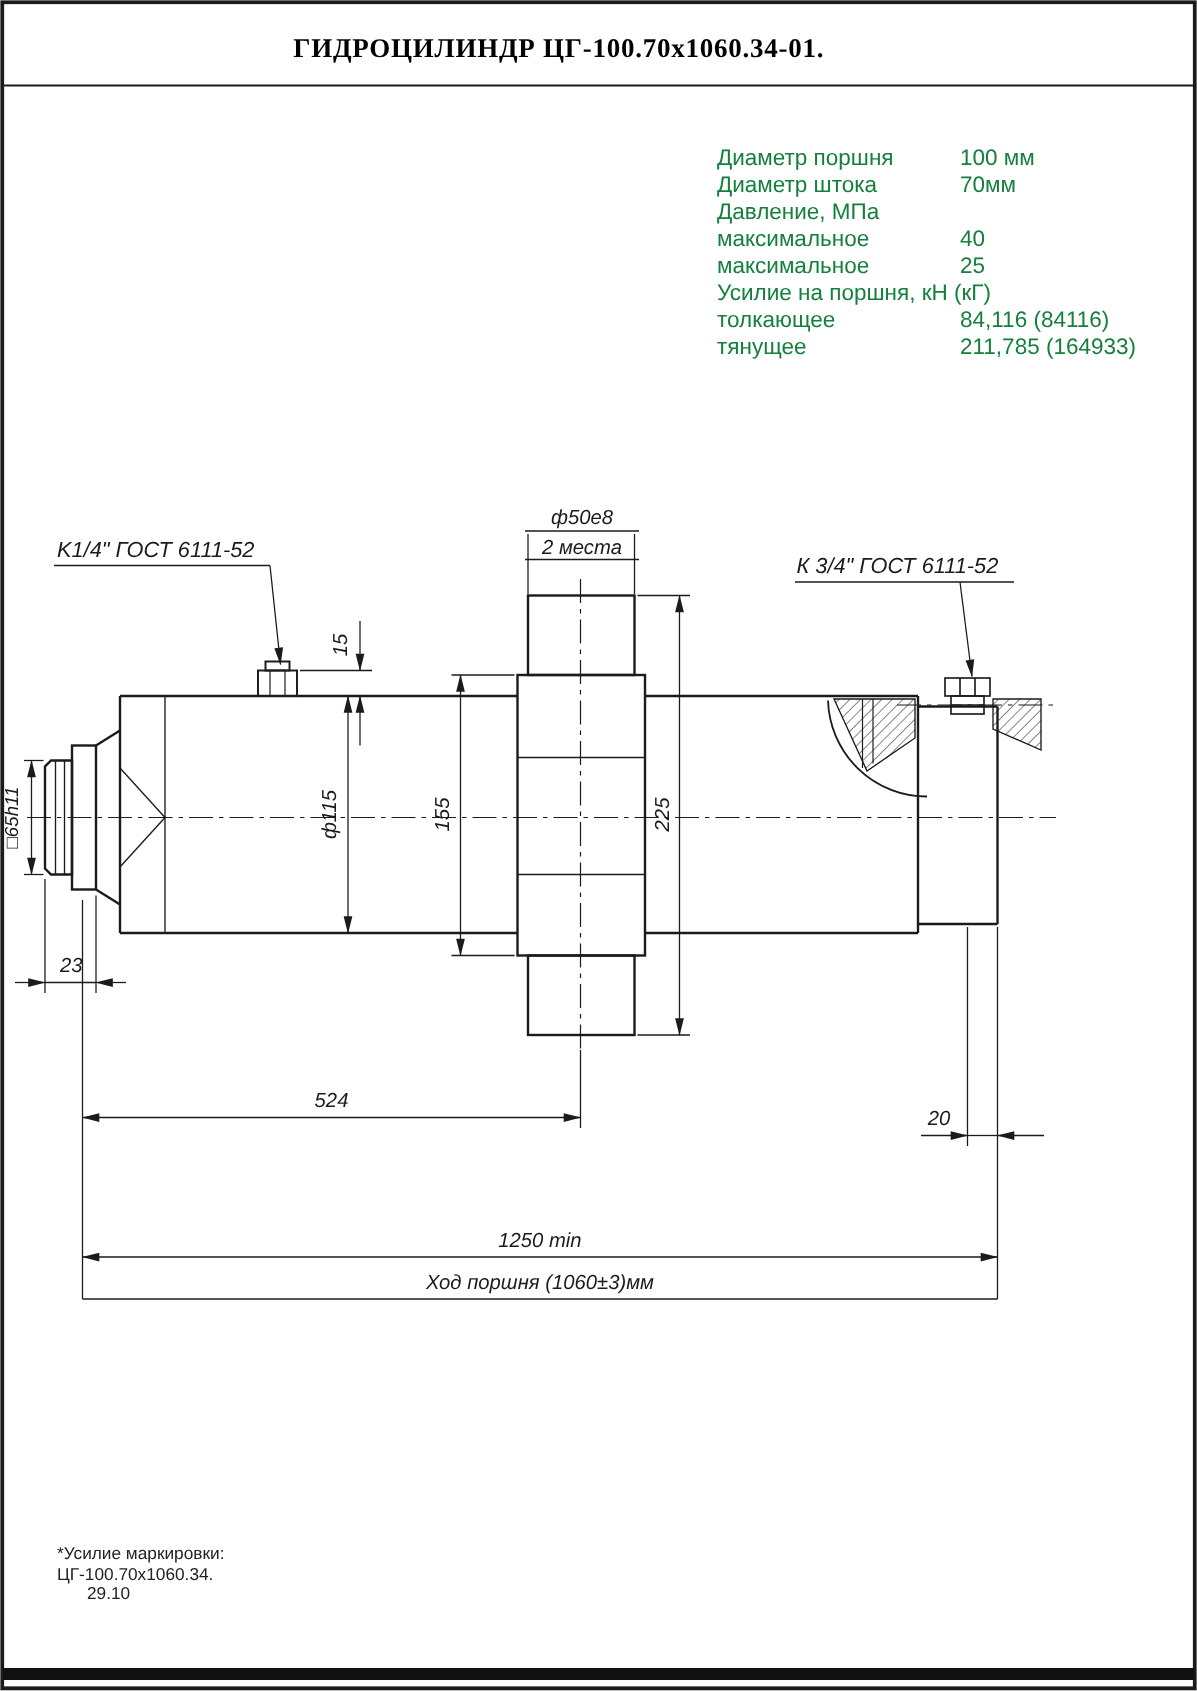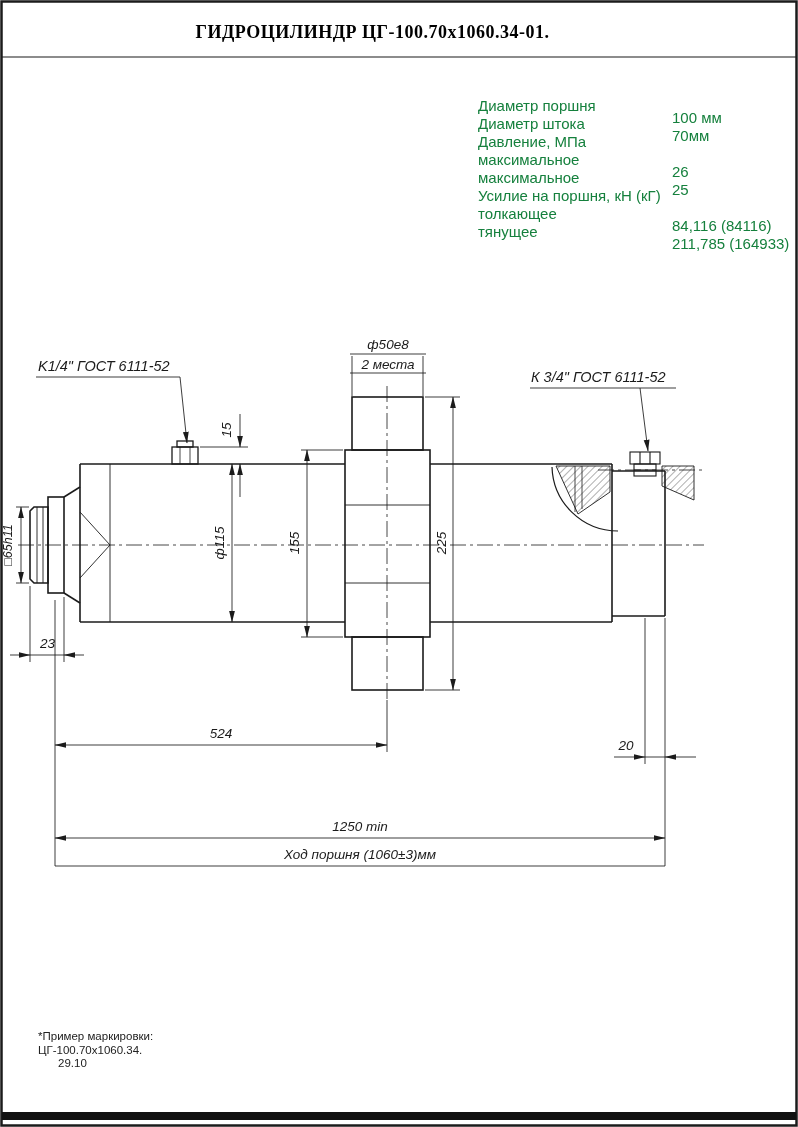--- a/index.html
+++ b/index.html
@@ -10,21 +10,21 @@
   .title{
     position:absolute;top:22px;left:0;width:745px;text-align:center;
     font-family:"Liberation Serif",serif;font-weight:bold;font-size:18px;
     letter-spacing:.5px;color:#000;white-space:nowrap;
   }
   .specs{
     position:absolute;left:478px;top:97px;font-size:15px;color:#15803d;
     line-height:18px;
   }
   .spec-row{position:relative;height:18px;white-space:nowrap;}
-  .spec-value{position:absolute;left:162px;top:12px;margin-left:32px;}
+  .spec-value{position:absolute;left:162px;top:0;}
   .note{
     position:absolute;left:38px;top:1030px;font-size:11.5px;color:#222;
     line-height:13.5px;
   }
   .note .indent{padding-left:20px;}
   svg.drawing{position:absolute;left:0;top:0;}
   svg text{font-family:"Liberation Sans",sans-serif;}
 </style>
 </head>
 <body>
@@ -41,21 +41,21 @@
     <div class="spec-row">
       <span>Диаметр штока</span>
       <span class="spec-value">70мм</span>
     </div>
     <div class="spec-row">
       <span>Давление, МПа</span>
       <span class="spec-value"></span>
     </div>
     <div class="spec-row">
       <span>максимальное</span>
-      <span class="spec-value">26</span>
+      <span class="spec-value">40</span>
     </div>
     <div class="spec-row">
       <span>максимальное</span>
       <span class="spec-value">25</span>
     </div>
     <div class="spec-row">
       <span>Усилие на поршня, кН (кГ)</span>
       <span class="spec-value"></span>
     </div>
     <div class="spec-row">
@@ -230,18 +230,18 @@
         <text x="40" y="648">23</text>
         <text x="221" y="738" text-anchor="middle">524</text>
         <text x="626" y="750" text-anchor="middle">20</text>
         <text x="360" y="831" text-anchor="middle">1250 min</text>
         <text x="360" y="859" text-anchor="middle">Ход поршня (1060±3)мм</text>
       </g>
     </g>
   </svg>
 
   <div class="note">
-    <div>*Пример маркировки:</div>
+    <div>*Усилие маркировки:</div>
     <div>ЦГ-100.70х1060.34.</div>
     <div class="indent">29.10</div>
   </div>
 
 </div>
 
 </body></html>

